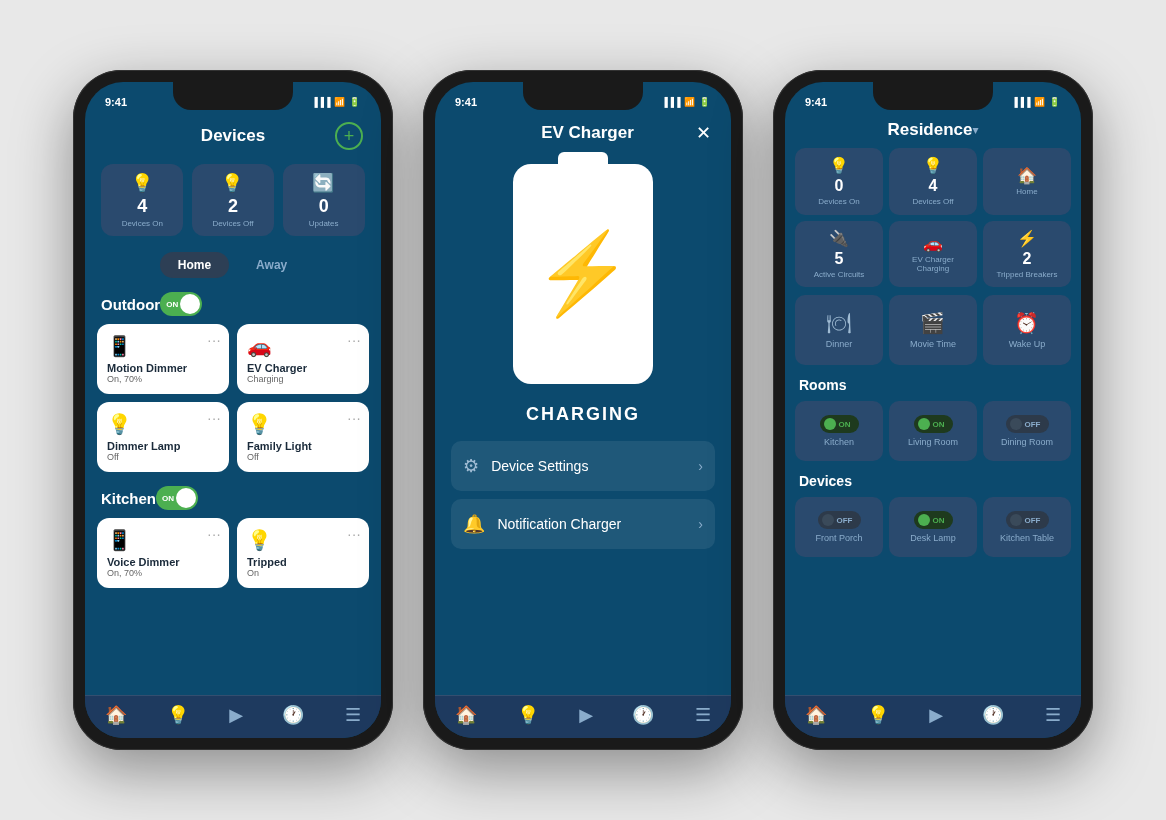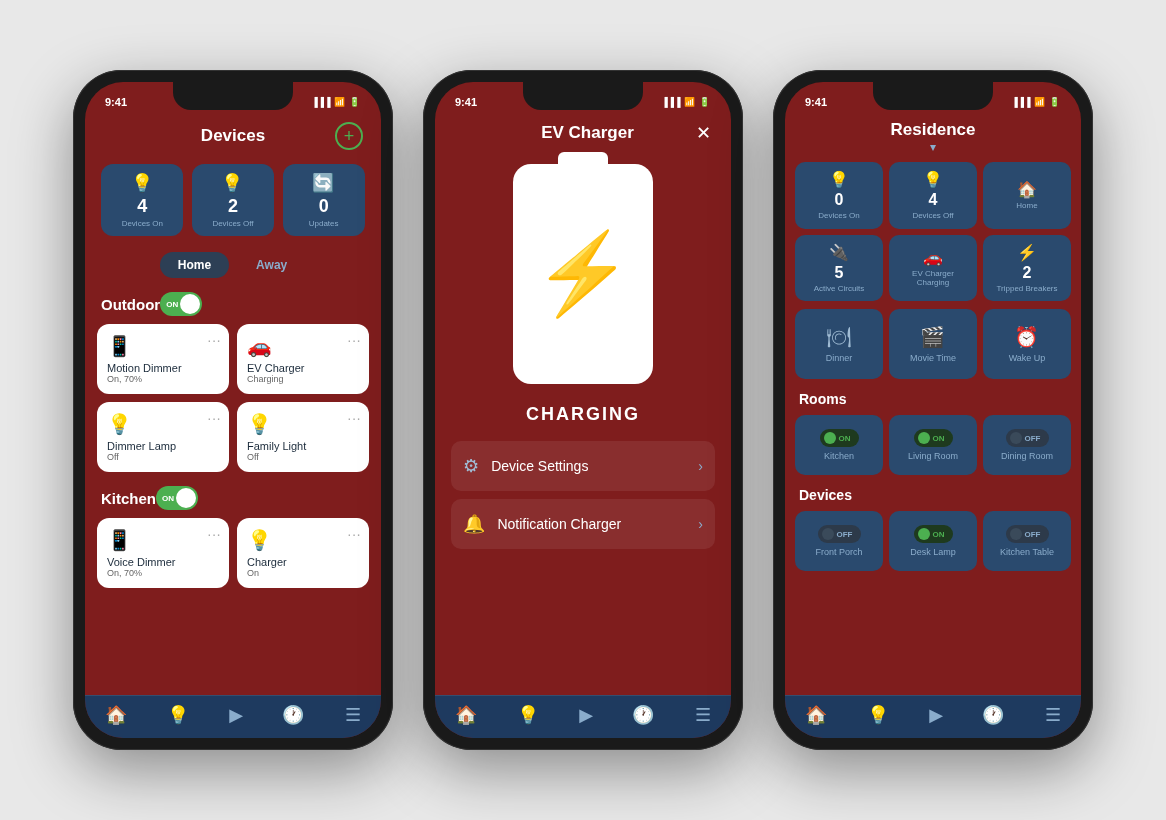--- a/index.html
+++ b/index.html
@@ -22,21 +22,21 @@
       background: #1a1a1a;
       border-radius: 48px;
       padding: 12px;
       box-shadow: 0 20px 60px rgba(0,0,0,0.4), inset 0 0 0 1px #333;
       position: relative;
       flex-shrink: 0;
     }
     .phone-screen {
       width: 100%;
       height: 100%;
-      background: #7f1d1d;
+      background: #0c4a6e;
       border-radius: 38px;
       overflow: hidden;
       position: relative;
       display: flex;
       flex-direction: column;
     }
     .notch {
       position: absolute;
       top: 0;
       left: 50%;
@@ -156,21 +156,21 @@
       padding: 0 12px 10px;
     }
     .device-card {
       background: white;
       border-radius: 12px;
       padding: 10px;
       position: relative;
       min-height: 68px;
     }
     .device-icon { font-size: 20px; color: #2a4a6e; margin-bottom: 4px; }
-    .device-name { color: #1a2a3a; font-size: 11px; font-weight: 400; }
+    .device-name { color: #1a2a3a; font-size: 11px; font-weight: 700; }
     .device-status { color: #666; font-size: 9px; }
     .device-more {
       position: absolute; top: 8px; right: 8px;
       color: #aaa; font-size: 14px;
     }
 
     .bottom-nav {
       display: flex; justify-content: space-around; align-items: center;
       padding: 8px 0 12px;
       border-top: 1px solid rgba(255,255,255,0.1);
@@ -239,21 +239,20 @@
     }
     .settings-item-left { display: flex; align-items: center; gap: 12px; }
     .settings-item-icon { font-size: 18px; color: #a0bcd4; }
     .settings-item-text { color: white; font-size: 14px; }
     .settings-chevron { color: #8aaccb; font-size: 14px; }
 
     
     .p3-header {
       display: flex; align-items: center; justify-content: center;
       padding: 6px 16px 8px;
-      flex-direction: column;
     }
     .p3-title { color: white; font-size: 17px; font-weight: 700; }
     .p3-chevron { color: #8aaccb; font-size: 12px; }
 
     .p3-content {
       flex: 1;
       overflow: hidden;
       padding: 0 10px;
     }
     .p3-section-title {
@@ -447,21 +446,21 @@
       </div>
       <div class="device-grid">
         <div class="device-card">
           <div class="device-icon">📱</div>
           <div class="device-name">Voice Dimmer</div>
           <div class="device-status">On, 70%</div>
           <div class="device-more">···</div>
         </div>
         <div class="device-card">
           <div class="device-icon">💡</div>
-          <div class="device-name">Charger</div>
+          <div class="device-name">Tripped</div>
           <div class="device-status">On</div>
           <div class="device-more">···</div>
         </div>
       </div>
     </div>
 
     <div class="bottom-nav">
       <span class="nav-icon">🏠</span>
       <span class="nav-icon active">💡</span>
       <span class="nav-icon">▶</span>

